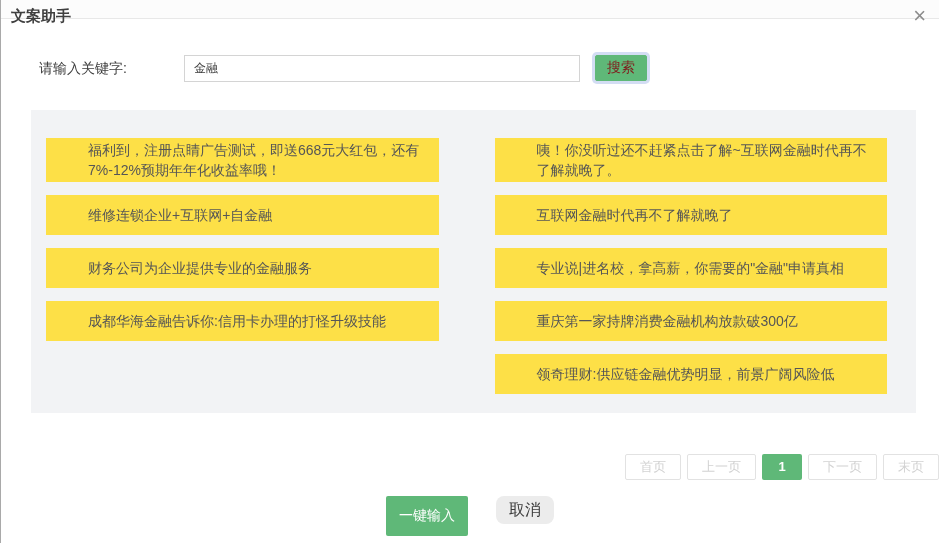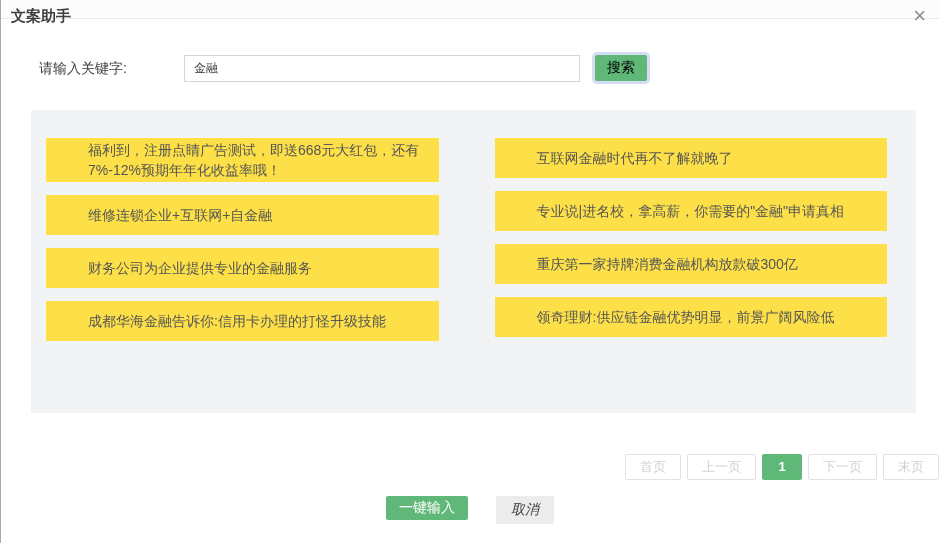--- a/index.html
+++ b/index.html
@@ -35,21 +35,21 @@
     line-height: 26px; font-size: 14px; color: #3d3d3d;
   }
   .search-input {
     position: absolute; left: 183px; top: 55px; width: 396px; height: 27px;
     border: 1px solid #d4d4d4; background: #fff;
     padding: 0 9px; font-size: 12px; color: #3d3d3d;
     font-family: inherit; outline: none;
   }
   .search-btn {
     position: absolute; left: 594px; top: 55px; width: 52px; height: 26px;
-    background: #5FB878; border: 1px solid #5FB878; color: #000000;
+    background: #5FB878; border: 1px solid #5FB878; color: #7f1d1d;
     font-size: 14px; font-family: inherit; cursor: pointer;
     border-radius: 2px;
     box-shadow: 0 0 0 3px #d3ddf3;
   }
   
   .panel {
     position: absolute; left: 30px; top: 110px; width: 885px; height: 303px;
     background: #f2f3f5;
     padding: 28px 29px 0 15px;
     display: flex; gap: 56px;
@@ -79,28 +79,28 @@
     background: #5FB878; border: none; border-radius: 2px;
     color: #ffffff; font-size: 13px; font-weight: bold;
     font-family: inherit; cursor: default;
   }
   
   .footer {
     position: absolute; left: 0; right: 0; top: 496px; height: 28px;
     display: flex; justify-content: center; gap: 28px;
   }
   .btn-confirm {
-    width: 82px; height: 24px;
+    width: 82px; height: 40px;
     background: #5FB878; border: none; border-radius: 2px;
     color: #ffffff; font-size: 14px; font-family: inherit; cursor: pointer;
   }
   .btn-cancel {
     width: 58px; height: 28px;
-    background: #ececec; border: none; border-radius: 2px;
-    color: #3c3c3c; font-size: 14px; font-family: inherit; cursor: pointer; font-style: italic;
+    background: #ececec; border: none; border-radius: 8px;
+    color: #3c3c3c; font-size: 16px; font-family: inherit; cursor: pointer;
   }
 </style>
 </head>
 <body>
 
 <div class="dialog">
 
   <div class="header">
     <div class="title">文案助手</div>
     <div class="close">×</div>
@@ -111,20 +111,21 @@
   <button class="search-btn">搜索</button>
 
   <div class="panel">
     <div class="col">
       <div class="row">福利到，注册点睛广告测试，即送668元大红包，还有7%-12%预期年年化收益率哦！</div>
       <div class="row">维修连锁企业+互联网+自金融</div>
       <div class="row">财务公司为企业提供专业的金融服务</div>
       <div class="row">成都华海金融告诉你:信用卡办理的打怪升级技能</div>
     </div>
     <div class="col">
+      <div class="row">咦！你没听过还不赶紧点击了解~互联网金融时代再不了解就晚了。</div>
       <div class="row">互联网金融时代再不了解就晚了</div>
       <div class="row">专业说|进名校，拿高薪，你需要的"金融"申请真相</div>
       <div class="row">重庆第一家持牌消费金融机构放款破300亿</div>
       <div class="row">领奇理财:供应链金融优势明显，前景广阔风险低</div>
     </div>
   </div>
 
   <div class="pagination">
     <button class="page-btn">首页</button>
     <button class="page-btn">上一页</button>

